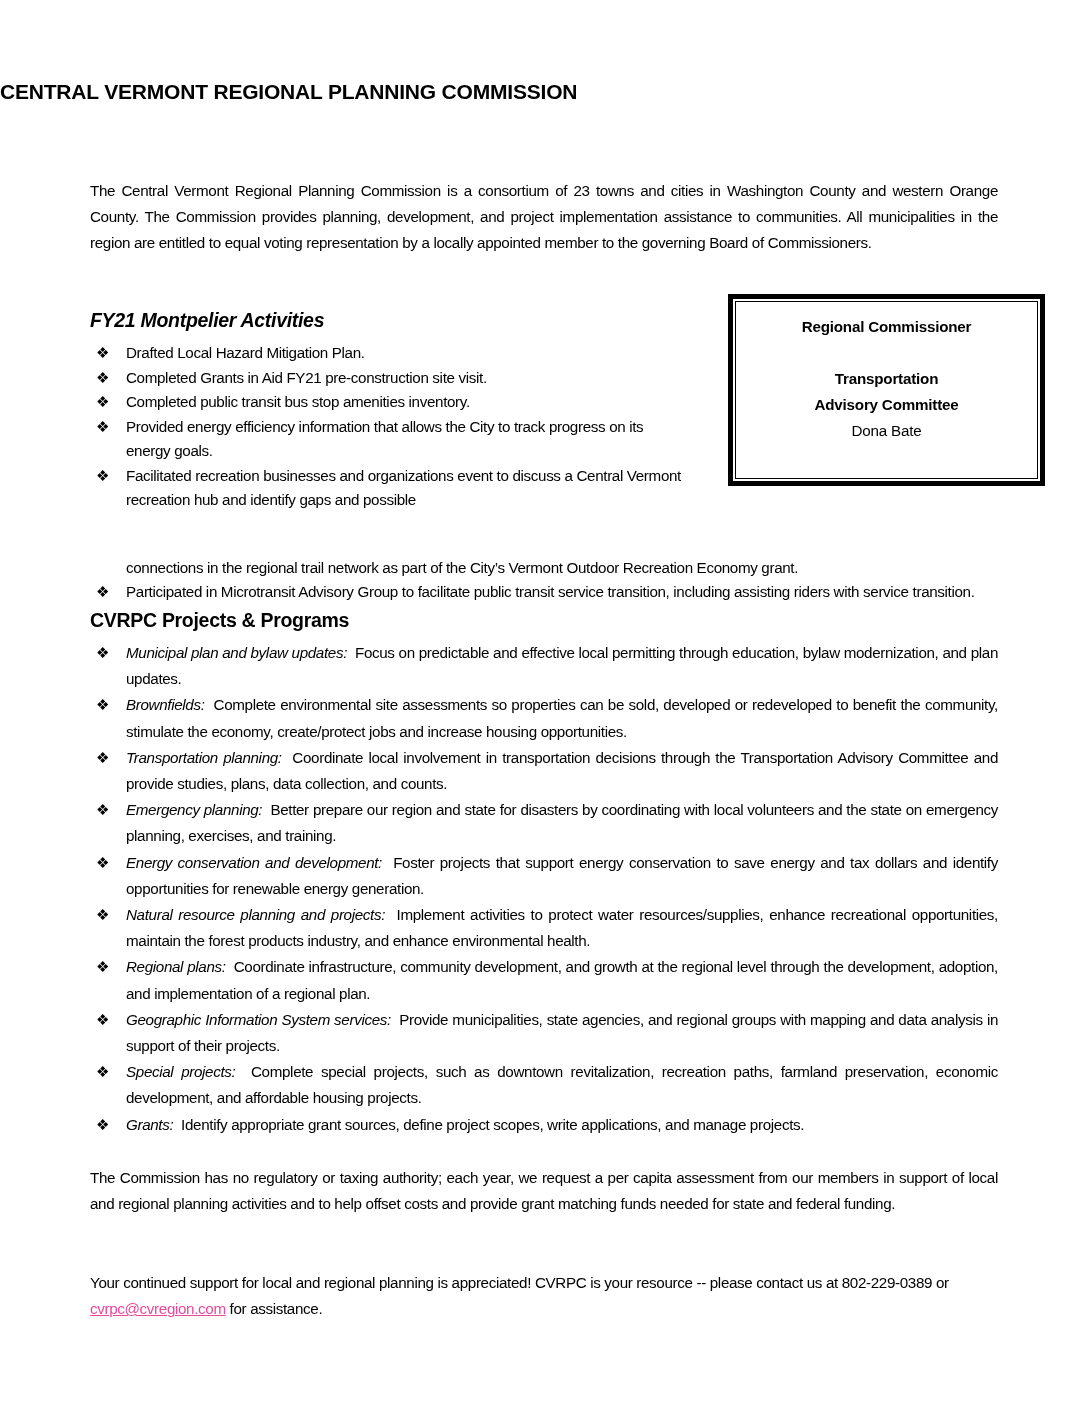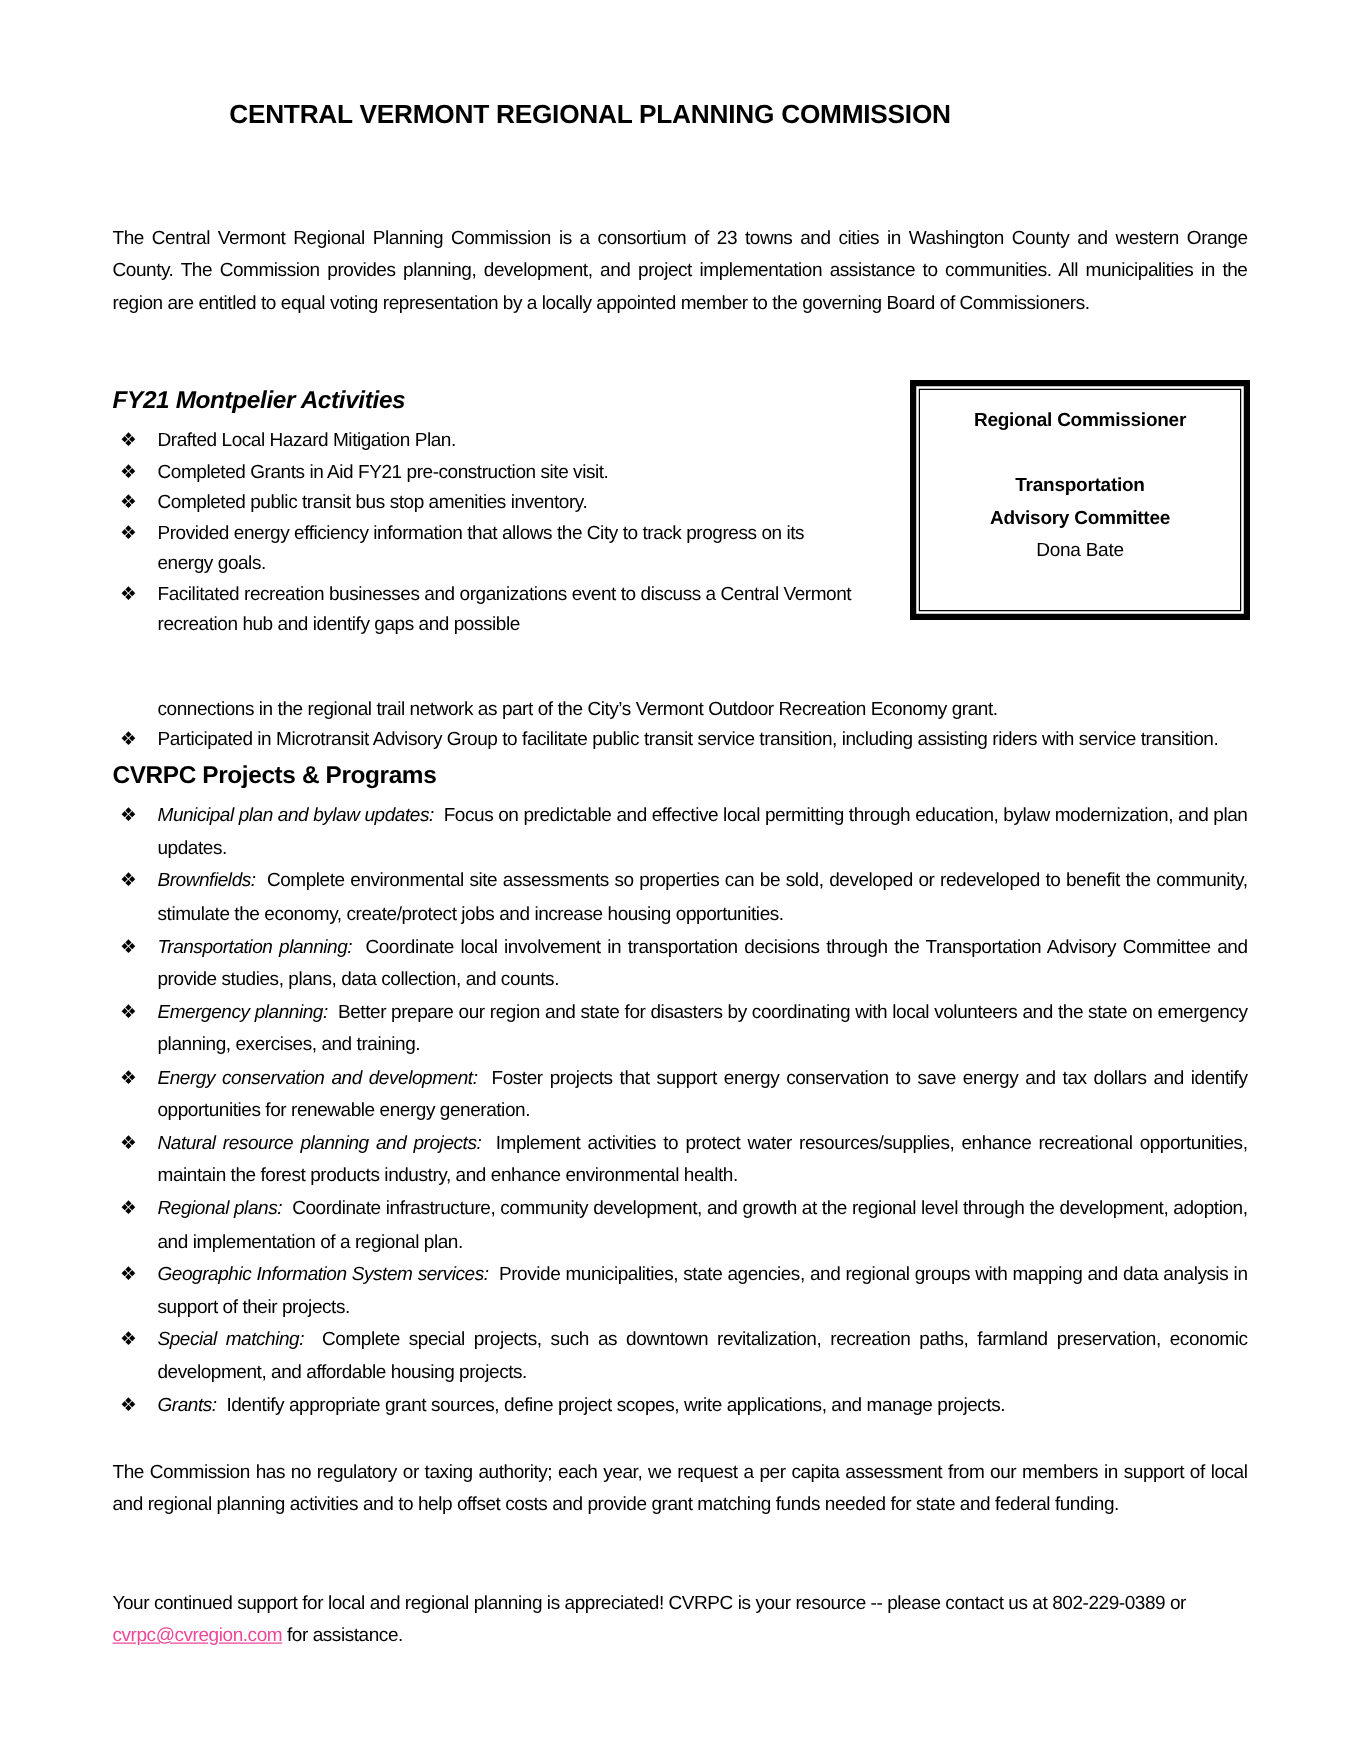--- a/index.html
+++ b/index.html
@@ -1,40 +1,40 @@
 <!DOCTYPE html>
 <html><head>
 <meta charset="utf-8">
 <style>
   html, body { margin: 0; padding: 0; background: #ffffff; }
   body { width: 1088px; height: 1408px; position: relative; overflow: hidden;
          font-family: "Liberation Sans", "DejaVu Sans", sans-serif; color: #000; }
   .page { position: absolute; left: 0; top: 0; width: 1088px; height: 1408px; }
-  .title1 { position: absolute; top: 80px; left: 0; width: 944px; text-align: center;
+  .title1 { position: absolute; top: 80px; left: 0; width: 944px; 
             font-weight: bold; font-size: 21px; letter-spacing: -0.2px; }
   .title2 { position: absolute; top: 118px; left: 0; width: 1088px; text-align: center;
             font-weight: bold; font-size: 17px; letter-spacing: -0.2px; }
   .para { position: absolute; left: 90px; width: 908px; font-size: 15.2px; line-height: 26.2px;
           text-align: justify; letter-spacing: -0.35px; }
   .intro { top: 178px; }
   .h2 { position: absolute; left: 90px; font-size: 19.5px; font-weight: bold; letter-spacing: -0.3px; }
   .h2.activities { top: 309px; font-style: italic; }
   .h2.projects { top: 609px; }
   ul.blist { position: absolute; left: 90px; margin: 0; padding: 0; list-style: none;
              font-size: 15.2px; line-height: 24.5px; letter-spacing: -0.35px; }
   ul.blist li { position: relative; padding-left: 36px; }
   ul.blist li .bullet { position: absolute; left: 6px; top: 0; font-size: 15px; }
   .activities-list { top: 341px; width: 600px; }
   .activities-list li.wide { width: 870px; }
   .activities-list li.wide .wrap-narrow { display: block; width: 560px; }
   .projects-list { top: 640px; width: 908px; }
   .projects-list li { text-align: justify; line-height: 26.2px; margin-bottom: 0; }
   .projects-list li .term { font-style: italic; }
-  .box { position: absolute; left: 728px; top: 304px; width: 262px; height: 182px;
-         border: 5px solid #000; }
+  .box { position: absolute; left: 728px; top: 294px; width: 262px; height: 182px;
+         border: 5px solid #000; padding-left: 45px; }
   .box-inner { position: absolute; left: 2px; top: 2px; right: 2px; bottom: 2px;
                border: 1px solid #000; text-align: center; font-size: 15.2px; line-height: 26px;
                padding-top: 12px; letter-spacing: -0.2px; }
   .box-inner .role { font-weight: bold; }
   .box-inner .spacer { height: 26px; }
   .closing1 { top: 1165px; }
   .closing2 { top: 1270px; }
   a.email { color: #ec4899; text-decoration: underline; }
 </style>
 </head>
@@ -124,21 +124,21 @@
       <span class="term">Regional plans:</span>&nbsp;
       <span>Coordinate infrastructure, community development, and growth at the regional level through the development, adoption, and implementation of a regional plan.</span>
     </li>
     <li>
       <span class="bullet">❖</span>
       <span class="term">Geographic Information System services:</span>&nbsp;
       <span>Provide municipalities, state agencies, and regional groups with mapping and data analysis in support of their projects.</span>
     </li>
     <li>
       <span class="bullet">❖</span>
-      <span class="term">Special matching:</span>&nbsp;
+      <span class="term">Special projects:</span>&nbsp;
       <span>Complete special projects, such as downtown revitalization, recreation paths, farmland preservation, economic development, and affordable housing projects.</span>
     </li>
     <li>
       <span class="bullet">❖</span>
       <span class="term">Grants:</span>&nbsp;
       <span>Identify appropriate grant sources, define project scopes, write applications, and manage projects.</span>
     </li>
   </ul>
 
   <div class="para closing1">The Commission has no regulatory or taxing authority; each year, we request a per capita assessment from our members in support of local and regional planning activities and to help offset costs and provide grant matching funds needed for state and federal funding.</div>

